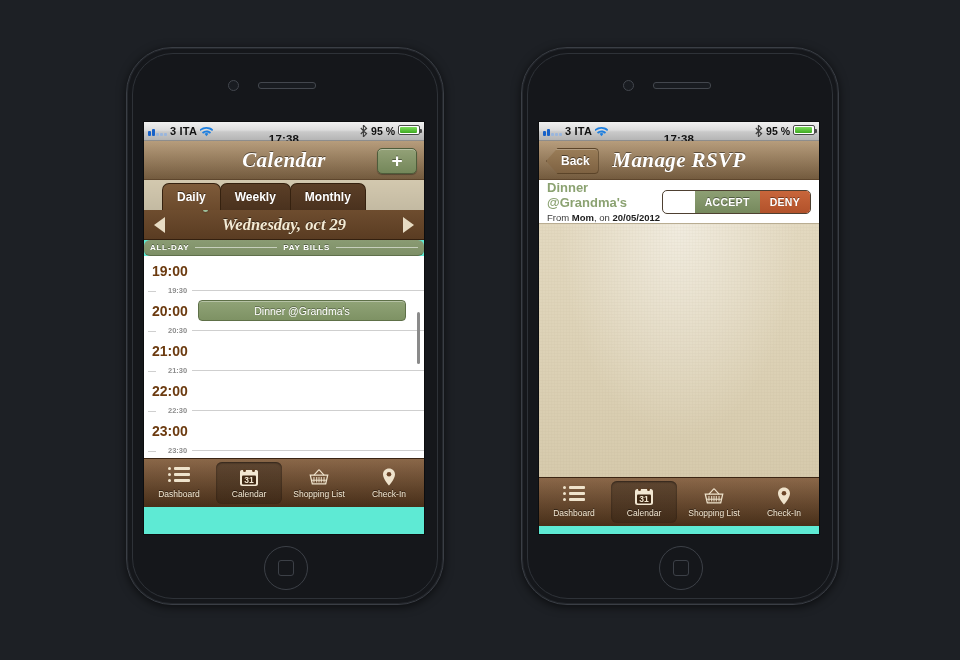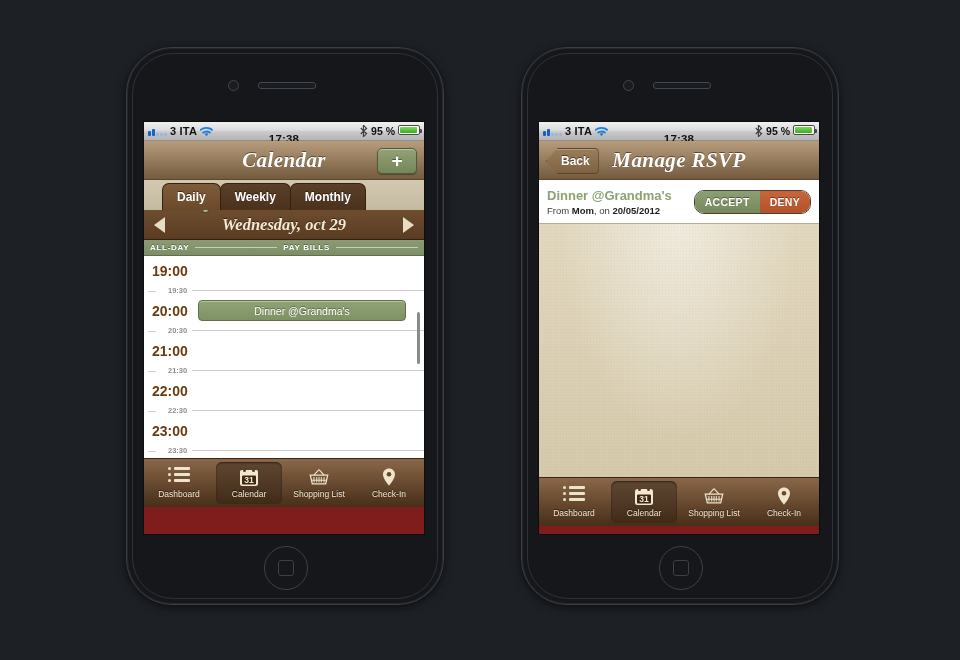--- a/index.html
+++ b/index.html
@@ -76,21 +76,21 @@
   }
 
   
   .screen {
     position: absolute;
     left: 17px;
     top: 74px;
     width: 280px;
     height: 412px;
     overflow: hidden;
-    background: #7f1d1d;
+    background: #5eead4;
     box-shadow: 0 0 0 1px #0c0d0f;
   }
 
   
   .statusbar {
     height: 18px;
     background: linear-gradient(#f1f1f1 0%, #dcdcdc 45%, #c9c9c9 55%, #b5b5b5 100%);
     border-bottom: 1px solid #8d8d8d;
     display: flex;
     align-items: center;
@@ -294,20 +294,21 @@
 
   
   .allday {
     height: 15px;
     background: linear-gradient(#8a9b73, #7d8f66);
     border-bottom: 1px solid #5f6f4b;
     display: flex;
     align-items: center;
     padding: 0 6px;
     gap: 6px;
+    border-radius: 6px;
   }
   .allday .lbl {
     color: #fff;
     font-size: 8px;
     font-weight: bold;
     letter-spacing: .7px;
     text-shadow: 0 -1px 0 rgba(0,0,0,.35);
     white-space: nowrap;
   }
   .allday .rule {
@@ -408,24 +409,25 @@
     font-weight: bold;
     margin-bottom: 2px;
   }
   .rsvp-sub {
     font-size: 9.5px;
     color: #3c3c3c;
   }
   .rsvp-sub b { color: #1d1d1d; }
   .rsvp-btns {
     display: flex;
-    border-radius: 10px;
+    border-radius: 5px;
     overflow: hidden;
     border: 1px solid #4e4031;
     box-shadow: inset 0 1px 0 rgba(255,255,255,.3);
+    padding-left: 32px;
   }
   .btn-accept, .btn-deny {
     padding: 0 10px;
     height: 22px;
     display: flex;
     align-items: center;
     color: #fff;
     font-size: 10.5px;
     font-weight: bold;
     letter-spacing: .3px;

